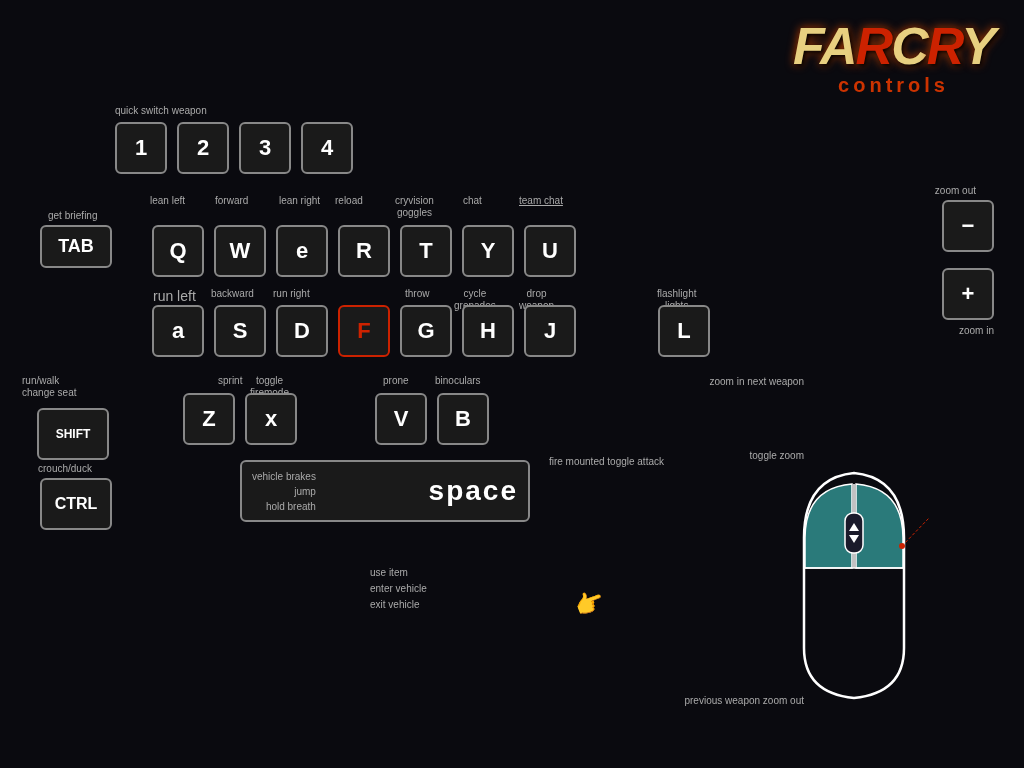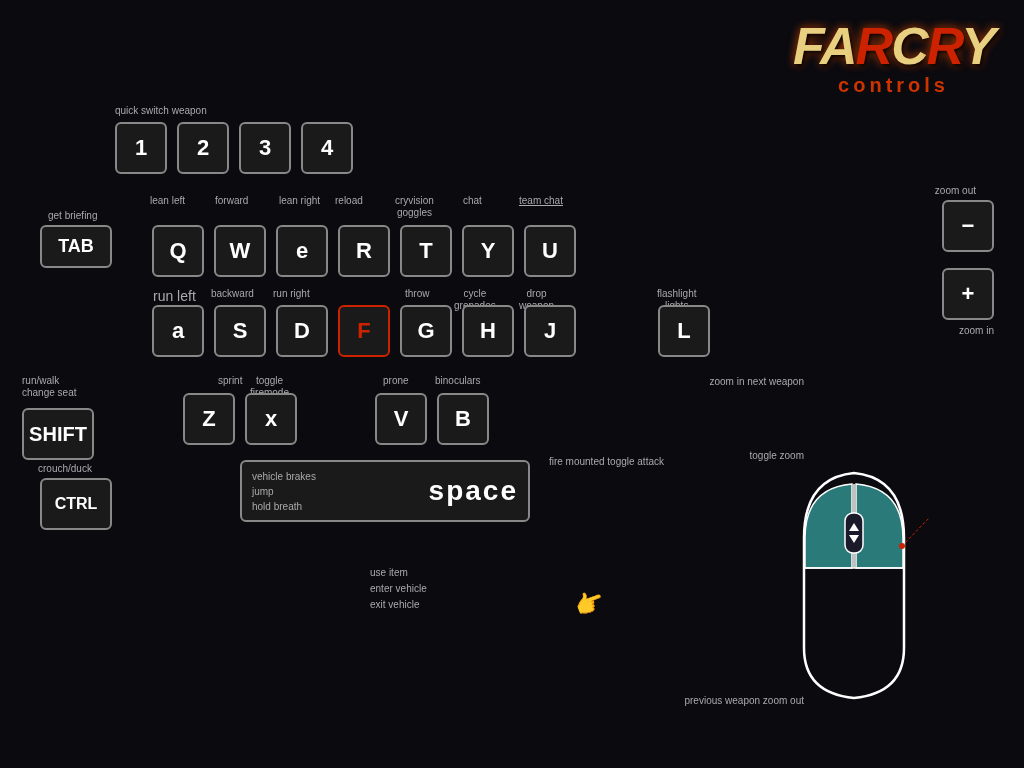--- a/index.html
+++ b/index.html
@@ -125,21 +125,21 @@
 
     .label-drop-weapon { top: 288px; left: 519px; }
     .key-j { width: 52px; height: 52px; font-size: 22px; top: 305px; left: 524px; }
 
     .label-flashlight { top: 288px; left: 657px; }
     .key-l { width: 52px; height: 52px; font-size: 22px; top: 305px; left: 658px; }
 
     
     .label-run-walk { top: 375px; left: 20px; }
     .label-change-seat { top: 390px; left: 20px; }
-    .key-shift { width: 72px; height: 52px; font-size: 20px; top: 408px; left: 22px; }
+    .key-shift { width: 72px; height: 52px; font-size: 12px; top: 408px; left: 37px; }
 
     .label-sprint { top: 375px; left: 183px; padding-left: 32px; }
     .key-z { width: 52px; height: 52px; font-size: 22px; top: 393px; left: 183px; }
 
     .label-toggle-firemode { top: 375px; left: 243px; }
     .key-x { width: 52px; height: 52px; font-size: 22px; top: 393px; left: 245px; }
 
     .label-prone { top: 375px; left: 380px; }
     .key-v { width: 52px; height: 52px; font-size: 22px; top: 393px; left: 375px; }
 
@@ -157,20 +157,21 @@
       left: 240px;
       border: 2px solid #888;
       border-radius: 6px;
       padding: 6px 10px;
       width: 290px;
       height: 62px;
       display: flex;
       align-items: center;
       justify-content: space-between;
       background: #1a1a1a;
+      text-align: right;
     }
     .space-labels {
       font-size: 10px;
       color: #aaa;
       line-height: 1.5;
     }
     .space-key-text {
       font-size: 28px;
       color: #fff;
       font-weight: bold;

